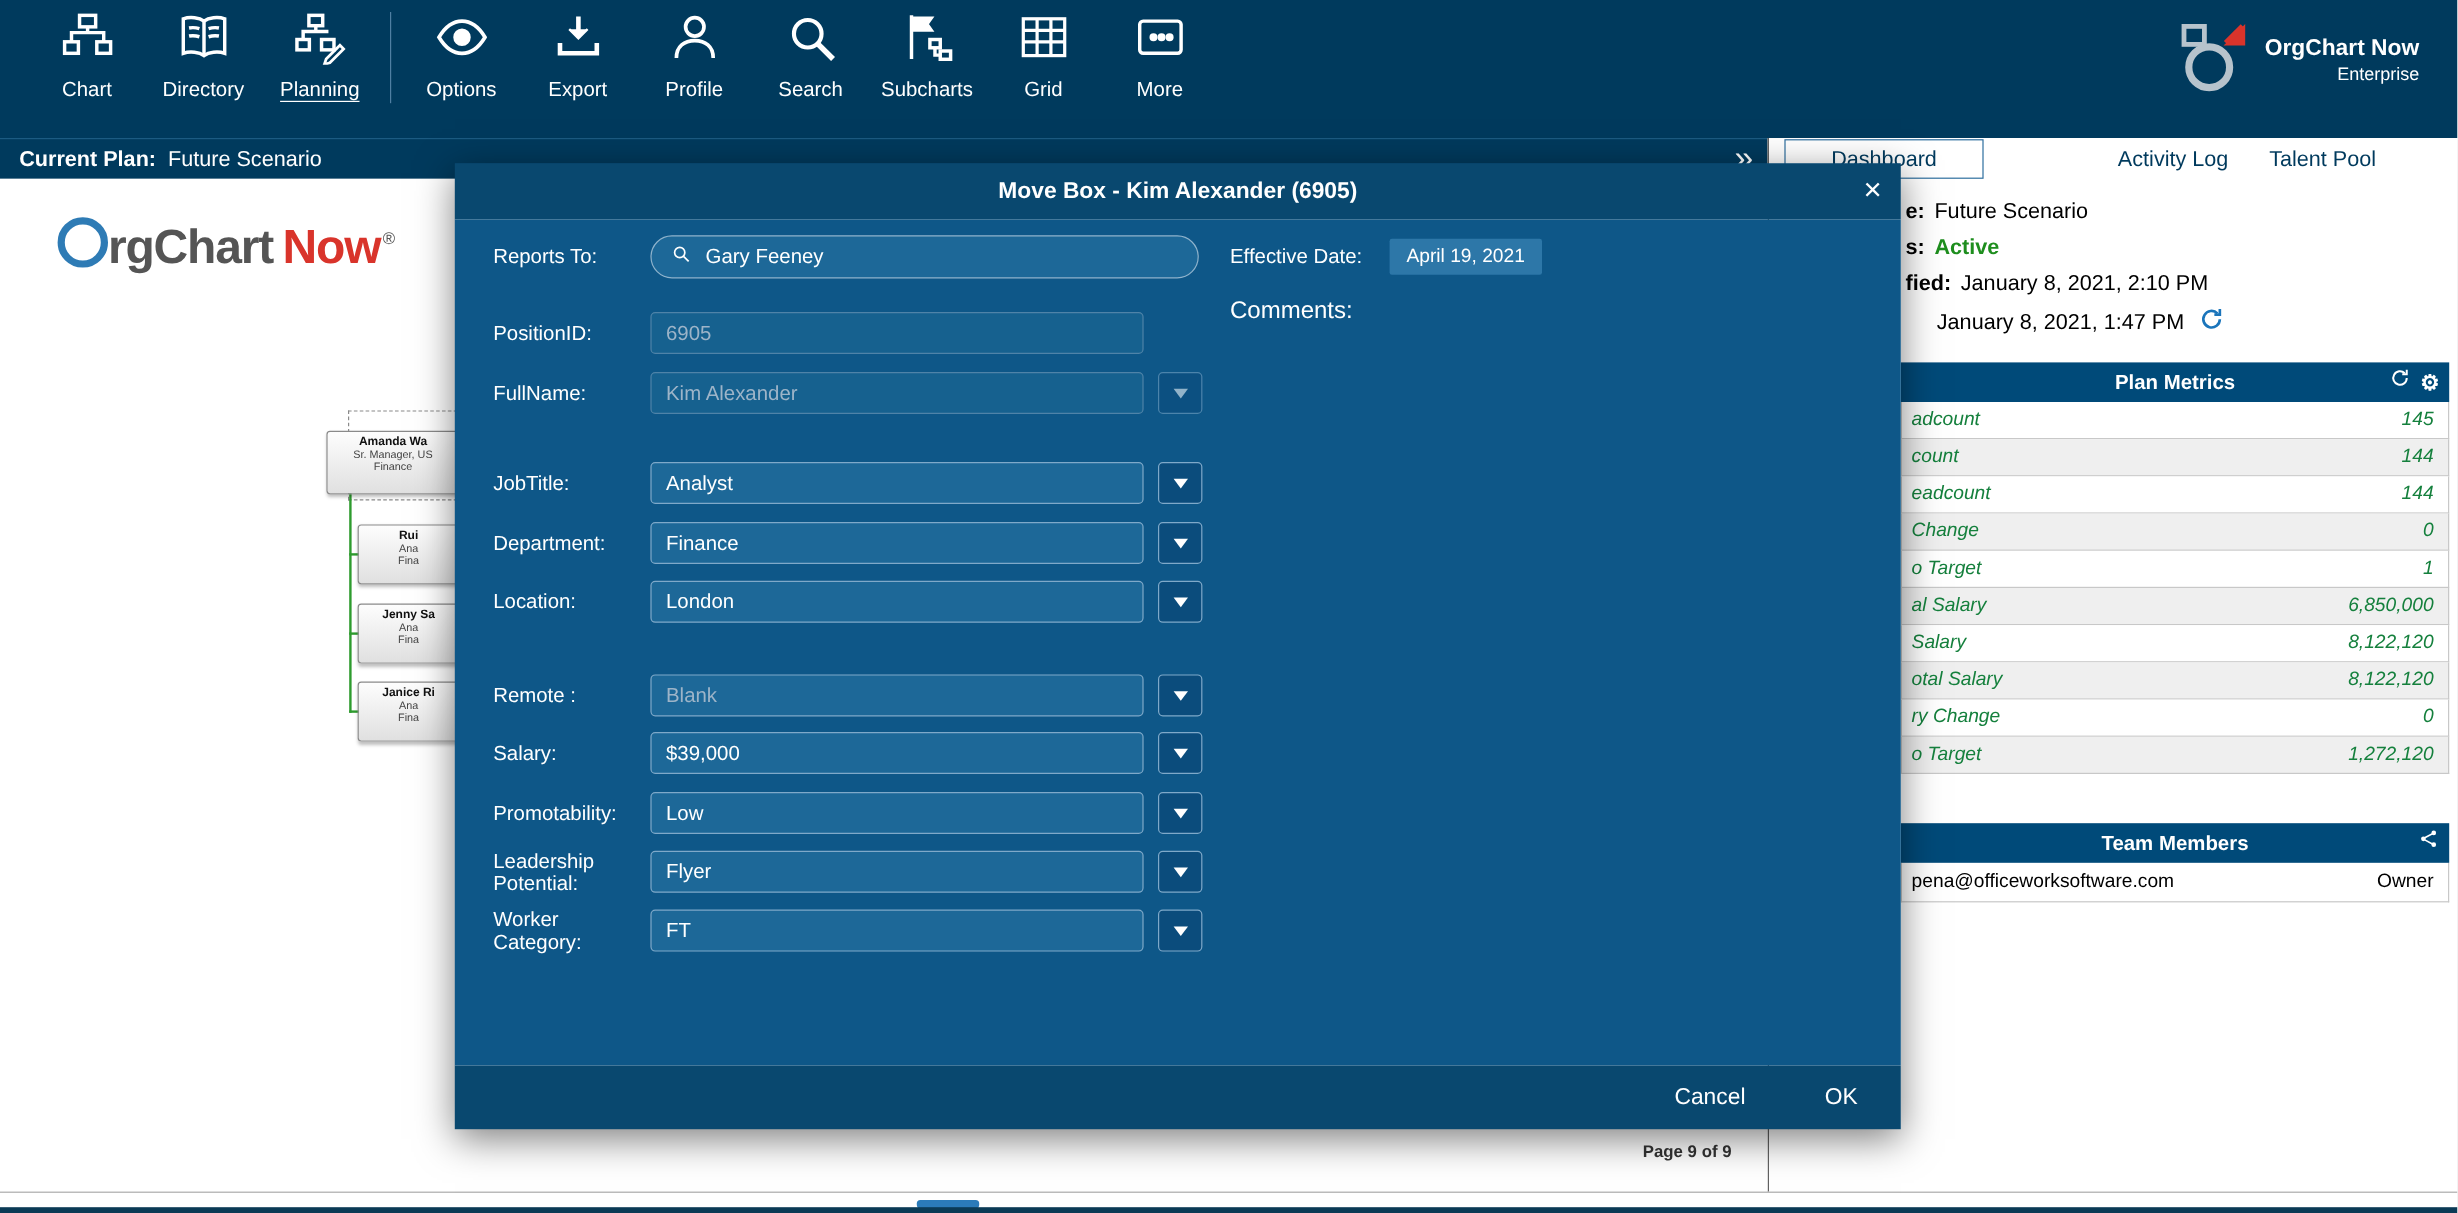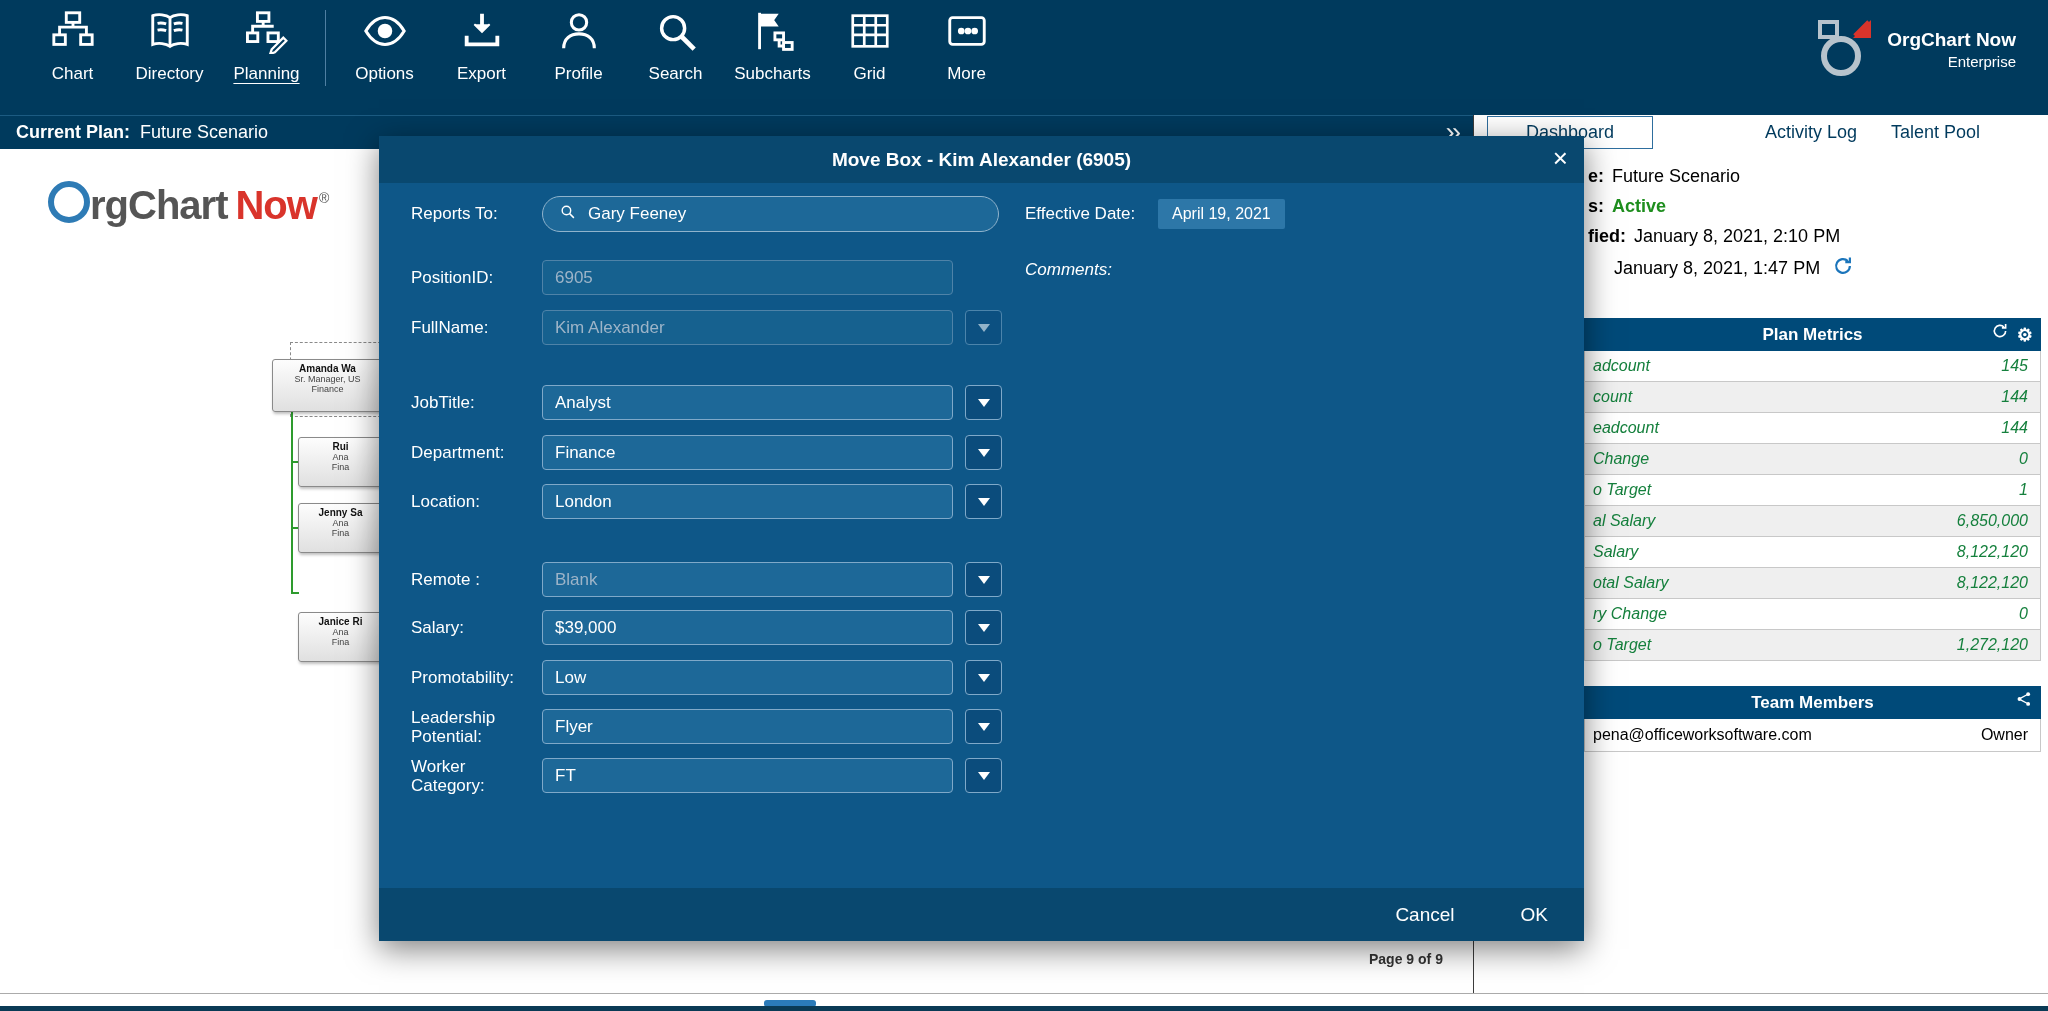--- a/index.html
+++ b/index.html
@@ -78,21 +78,21 @@
   .fld{position:absolute;left:163px;width:411px;height:35px;background:#1D6898;border:1px solid #7FA9C9;border-radius:4px;color:#fff;font-size:17px;line-height:33px;padding:0 12px;box-sizing:border-box;white-space:nowrap;overflow:hidden;cursor:text;}
   .fld.disabled{background:#16618F;border-color:#4F83A8;color:#9DB4C8;cursor:default;}
   .fld .muted{color:#9DB4C8;}
   .dd{position:absolute;left:586px;width:37px;height:35px;background:#0B4C7C;border:1px solid #7FA9C9;border-radius:4px;box-sizing:border-box;display:flex;align-items:center;justify-content:center;cursor:pointer;}
   .dd.disabled{opacity:.55;cursor:default;}
   .dd .tri{width:0;height:0;border-left:6px solid transparent;border-right:6px solid transparent;border-top:8px solid #fff;}
   .pill{position:absolute;left:163px;top:60px;width:457px;height:36px;background:#1D6898;border:1px solid #8FB3CC;border-radius:18px;display:flex;align-items:center;gap:12px;padding:0 16px;box-sizing:border-box;color:#fff;font-size:17px;cursor:text;}
   .pill svg{width:17px;height:17px;flex:none;}
   .efd-lbl{position:absolute;left:646px;top:63px;color:#fff;font-size:17px;line-height:30px;}
   .efd-val{position:absolute;left:779px;top:63px;height:30px;background:#2D77A8;color:#fff;font-size:16px;line-height:30px;padding:0 14px;border-radius:2px;cursor:pointer;}
-  .cmt-lbl{position:absolute;left:646px;top:124px;color:#fff;font-size:17px;font-style:italic;}
+  .cmt-lbl{position:absolute;left:646px;top:112px;color:#fff;font-size:20px;}
   .cmt-box{position:absolute;left:642px;top:158px;width:531px;height:404px;border:1px solid #8FB3CC;background:#10598A;color:#fff;font-size:17px;line-height:1.35;padding:8px 10px;box-sizing:border-box;cursor:text;}
 </style>
 </head>
 <body>
 
 <div id="screen">
 
   <div class="abs toolbar">
     <div class="tb-item">
       <span><svg viewBox="0 0 24 24" fill="none" stroke="#fff" stroke-width="1.5">
@@ -227,21 +227,21 @@
     <div class="node" style="left:298px;top:288px;width:85px;height:50px;">
       <div class="n1">Rui</div>
       <div class="n2">Ana</div>
       <div class="n3">Fina</div>
     </div>
     <div class="node" style="left:298px;top:354px;width:85px;height:50px;">
       <div class="n1">Jenny Sa</div>
       <div class="n2">Ana</div>
       <div class="n3">Fina</div>
     </div>
-    <div class="node" style="left:298px;top:419px;width:85px;height:50px;margin-top:44px;">
+    <div class="node" style="left:298px;top:419px;width:85px;height:50px;">
       <div class="n1">Janice Ri</div>
       <div class="n2">Ana</div>
       <div class="n3">Fina</div>
     </div>
 
     <div class="page-ind">Page 9 of 9</div>
   </div>
 
   <div class="info-line" style="top:166px;">
     <b>e:</b>
@@ -256,21 +256,21 @@
     <span>January 8, 2021, 2:10 PM</span>
   </div>
   <div class="info-line" style="top:255px;padding-left:26px;">
     <span>January 8, 2021, 1:47 PM</span>
     <span class="blue-refresh"><svg viewBox="0 0 24 24" fill="none" stroke="#1B75BB" stroke-width="2.4">
           <path d="M19.5 12a7.5 7.5 0 1 1-2.2-5.3"></path>
           <path d="M19.5 2.8v5h-5"></path>
         </svg></span>
   </div>
 
-  <div class="panel" style="top:318px;">
+  <div class="panel" style="top:302px;">
     <div class="panel-header">
       <span>Plan Metrics</span>
       <span class="hicons">
         <span><svg viewBox="0 0 24 24" fill="none" stroke="#fff" stroke-width="2.2">
               <path d="M19.5 12a7.5 7.5 0 1 1-2.2-5.3"></path>
               <path d="M19.5 2.8v5h-5"></path>
             </svg></span>
         <span style="color:#fff;font-size:18px;line-height:18px;">⚙</span>
       </span>
     </div>

